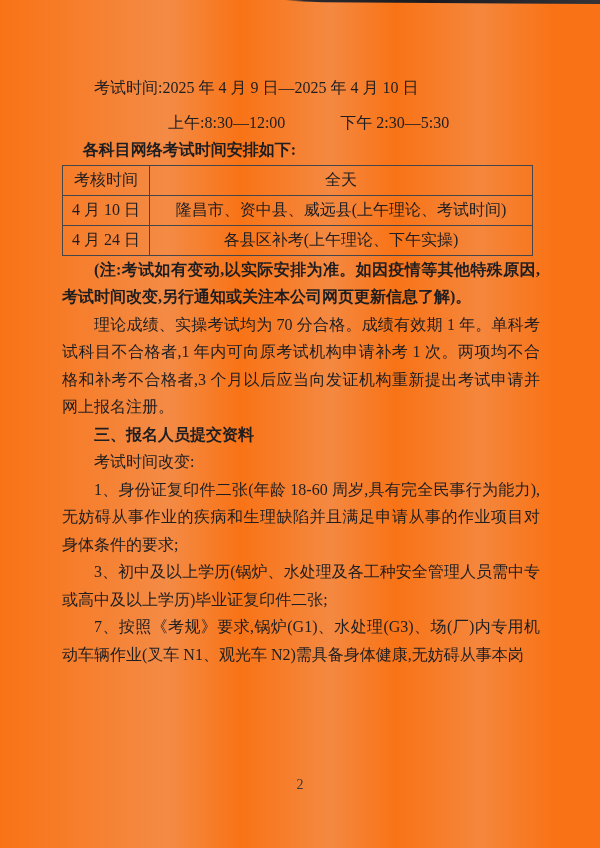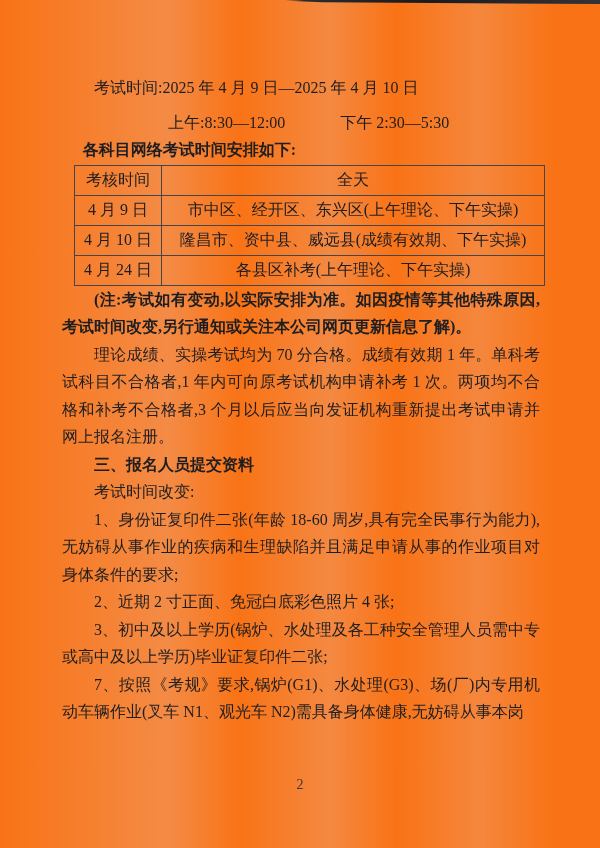--- a/index.html
+++ b/index.html
@@ -66,21 +66,20 @@
     width: 55px;
   }
   .table-intro {
     text-indent: 1.3em;
   }
   table.schedule {
     border-collapse: collapse;
     width: 471px;
     table-layout: fixed;
     margin-top: 1px;
-    margin-left: 12px;
   }
   table.schedule td, table.schedule th {
     border: 1px solid #46464a;
     height: 29px;
     padding: 0 4px;
     text-align: center;
     vertical-align: middle;
     font-weight: normal;
     font-size: 16px;
   }
@@ -112,45 +111,40 @@
 
     <p class="table-intro bold">各科目网络考试时间安排如下:</p>
 
     <table class="schedule">
       <tbody>
           <tr>
         <th class="col-date">考核时间</th>
         <th>全天</th>
       </tr>
       <tr>
-        <td class="col-date">4 月 9 日</td>
-        <td>市中区、经开区、东兴区(上午理论、下午实操)</td>
-      </tr>
-      <tr>
         <td class="col-date">4 月 10 日</td>
-        <td>隆昌市、资中县、威远县(成绩有效期、下午实操)</td>
+        <td>隆昌市、资中县、威远县(上午理论、考试时间)</td>
       </tr>
       <tr>
         <td class="col-date">4 月 24 日</td>
         <td>各县区补考(上午理论、下午实操)</td>
       </tr>
     </tbody>
       </table>
 
     <p class="note indent-2 justify bold">(注:考试如有变动,以实际安排为准。如因疫情等其他特殊原因,考试时间改变,另行通知或关注本公司网页更新信息了解)。</p>
 
     <p class="indent-2 justify">理论成绩、实操考试均为 70 分合格。成绩有效期 1 年。单科考试科目不合格者,1 年内可向原考试机构申请补考 1 次。两项均不合格和补考不合格者,3 个月以后应当向发证机构重新提出考试申请并网上报名注册。</p>
 
     <p class="indent-2 bold">三、报名人员提交资料</p>
 
     <p class="indent-2">考试时间改变:</p>
 
     <p class="indent-2 justify">1、身份证复印件二张(年龄 18-60 周岁,具有完全民事行为能力),无妨碍从事作业的疾病和生理缺陷并且满足申请从事的作业项目对身体条件的要求;</p>
 
-    <p class="indent-2 justify">2、近期 2 寸正面、免冠白底彩色照片 4 张;</p>
 
 
     <p class="indent-2 justify">3、初中及以上学历(锅炉、水处理及各工种安全管理人员需中专或高中及以上学历)毕业证复印件二张;</p>
 
     <p class="indent-2 justify">7、按照《考规》要求,锅炉(G1)、水处理(G3)、场(厂)内专用机动车辆作业(叉车 N1、观光车 N2)需具备身体健康,无妨碍从事本岗</p>
 
   </div>
 
   <div class="page-number">2</div>
 

